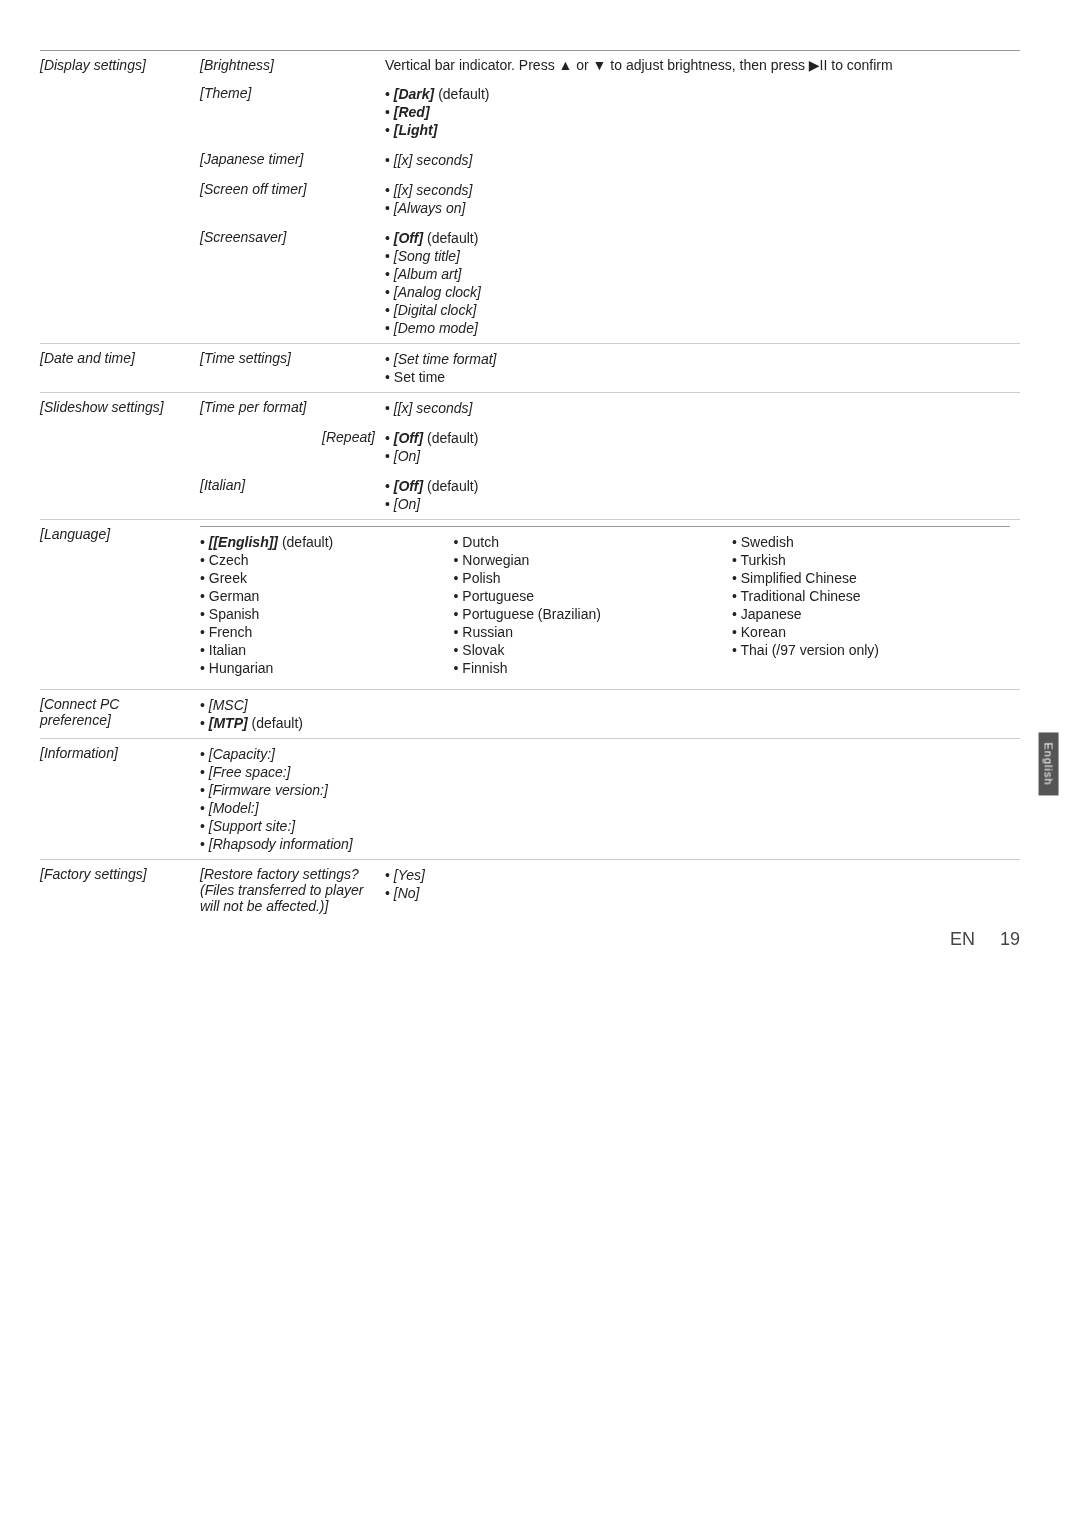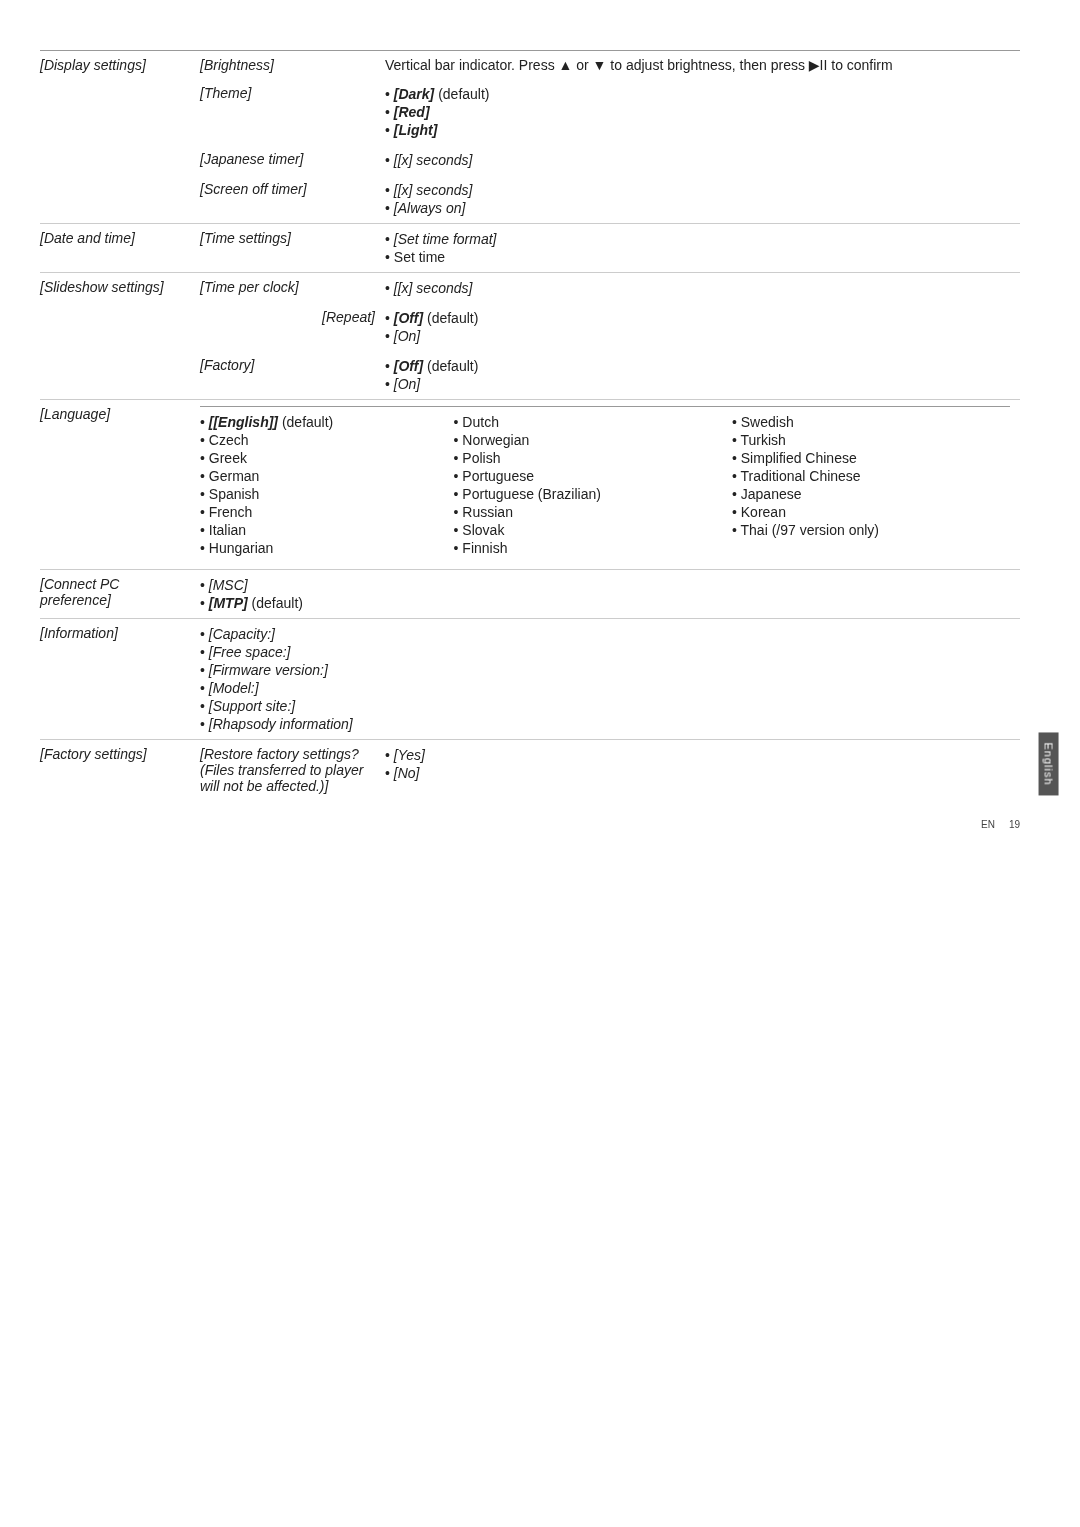--- a/index.html
+++ b/index.html
@@ -67,21 +67,21 @@
 
     ul.opts li::before {
       content: "• ";
     }
 
     
     .footer {
       position: absolute;
       bottom: 30px;
       right: 60px;
-      font-size: 10px;
+      font-size: 18px;
       color: #444;
     }
 
     .row-continuation td {
       border-top: none !important;
     }
   </style>
 </head>
 <body>
 
@@ -124,52 +124,66 @@
         <tr class="row-continuation">
           <td style="vertical-align: top;"></td>
           <td style="vertical-align: top;"><i>[Screen off timer]</i></td>
           <td style="vertical-align: top;">
             <ul class="opts">
               <li><i>[[x] seconds]</i></li>
               <li><i>[Always on]</i></li>
             </ul>
           </td>
         </tr>
+        <tr class="row-continuation">
+          <td style="vertical-align: top;"></td>
+          <td style="vertical-align: top;"><i>[Screensaver]</i></td>
+          <td style="vertical-align: top;">
+            <ul class="opts">
+              <li><b><i>[Off]</i></b> (default)</li>
+              <li><i>[Song title]</i></li>
+              <li><i>[Album art]</i></li>
+              <li><i>[Analog clock]</i></li>
+              <li><i>[Digital clock]</i></li>
+              <li><i>[Demo mode]</i></li>
+            </ul>
+          </td>
+        </tr>
         <tr>
           <td style="vertical-align: top;"><i>[Date and time]</i></td>
           <td style="vertical-align: top;"><i>[Time settings]</i></td>
           <td style="vertical-align: top;">
             <ul class="opts">
               <li><i>[Set time format]</i></li>
               <li>Set time</li>
             </ul>
           </td>
         </tr>
         <tr>
           <td style="vertical-align: top;"><i>[Slideshow settings]</i></td>
-          <td style="vertical-align: top;"><i>[Time per clock]</i></td>
+          <td style="vertical-align: top;"><i>[Time per format]</i></td>
           <td style="vertical-align: top;">
             <ul class="opts">
               <li><i>[[x] seconds]</i></li>
             </ul>
           </td>
         </tr>
         <tr class="row-continuation">
           <td style="vertical-align: top;"></td>
           <td style="vertical-align: top; text-align: right;"><i>[Repeat]</i></td>
           <td style="vertical-align: top;">
             <ul class="opts">
               <li><b><i>[Off]</i></b> (default)</li>
               <li><i>[On]</i></li>
             </ul>
           </td>
         </tr>
         <tr class="row-continuation">
           <td style="vertical-align: top;"></td>
-          <td style="vertical-align: top;"><i>[Factory]</i></td>
+          <td style="vertical-align: top;"><i>[Italian]</i></td>
           <td style="vertical-align: top;">
             <ul class="opts">
               <li><b><i>[Off]</i></b> (default)</li>
               <li><i>[On]</i></li>
             </ul>
           </td>
         </tr>
         <tr>
           <td style="vertical-align: top; margin-left: 44px;"><i>[Language]</i></td>
           <td colspan="2">

